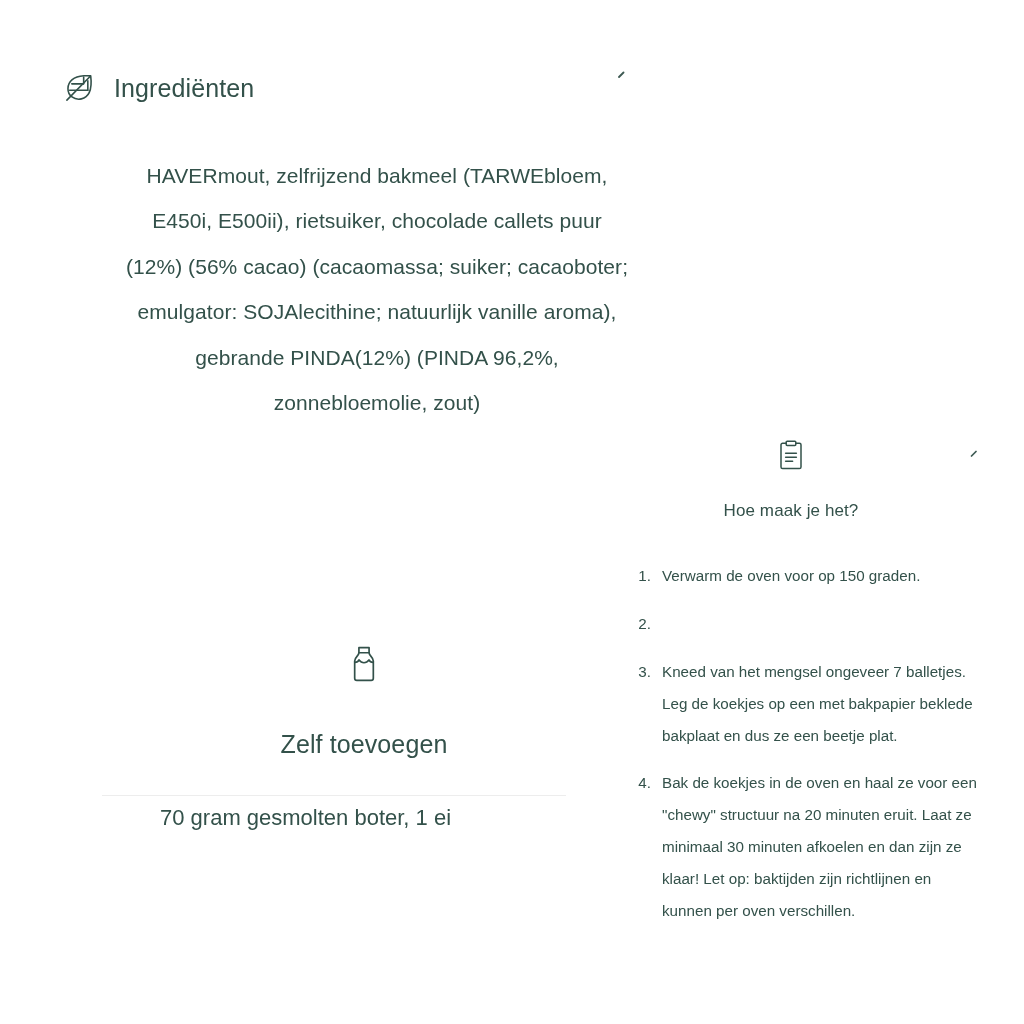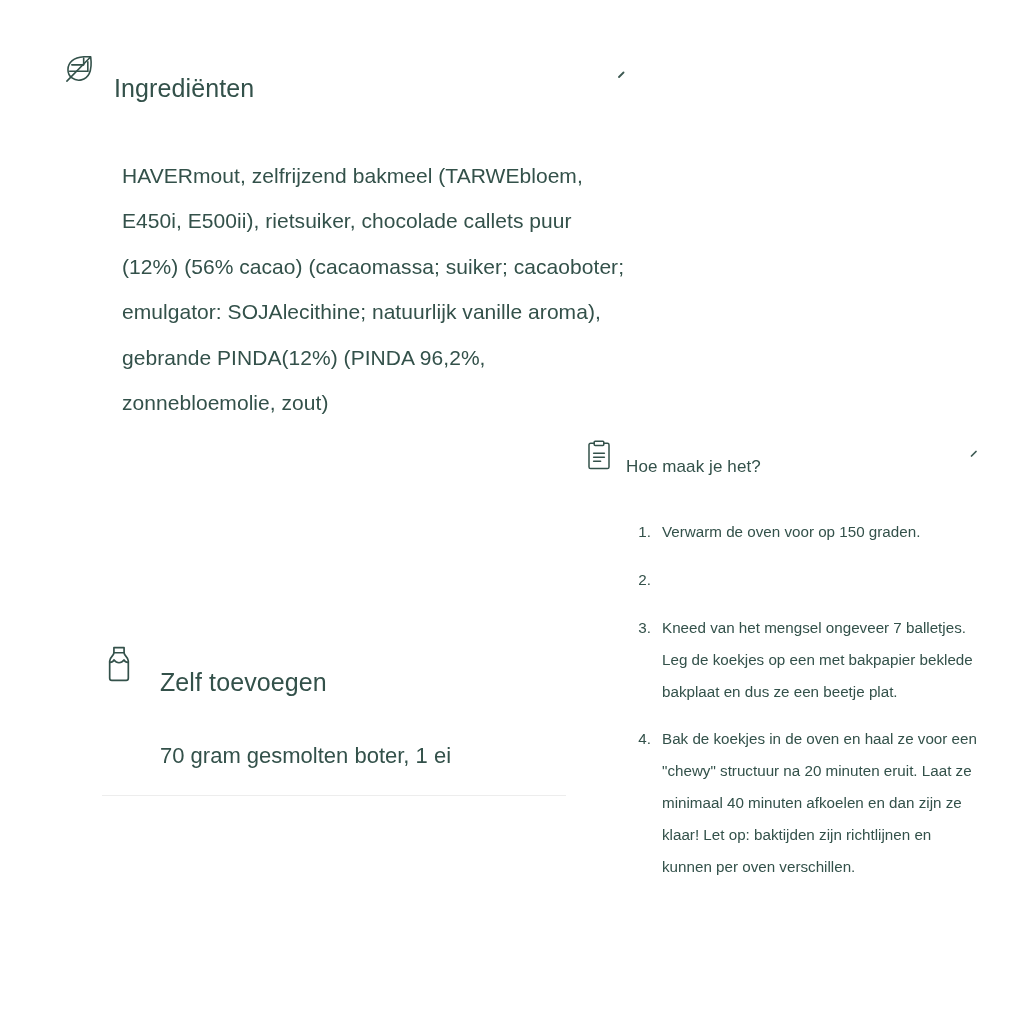--- a/index.html
+++ b/index.html
@@ -26,21 +26,21 @@
   
   .col-left {
     position: absolute;
     left: 62px;
     top: 52px;
     width: 570px;
   }
 
   .section-head {
     display: flex;
-    align-items: flex-start;
+    align-items: center;
     gap: 18px;
     position: relative;
   }
   .section-head .icon {
     flex: 0 0 auto;
     width: 34px;
     height: 34px;
     display: block;
     color: #33514a;
   }
@@ -66,30 +66,31 @@
   #ingredients-caret { left: 548px; top: 16px; }
 
   .ingredients-body {
     margin-top: 29px;
     padding-left: 60px;
     font-size: 21px;
     line-height: 45.5px;
     color: #33514a;
     max-width: 510px;
     letter-spacing: .05px;
+    text-align: center;
   }
 
   
   .col-left-2 {
     position: absolute;
     left: 104px;
     top: 646px;
     width: 520px;
   }
-  .col-left-2 .section-head { gap: 26px; }
+  .col-left-2 .section-head { gap: 26px; flex-direction: column; }
   .col-left-2 .section-head .icon { width: 30px; height: 36px; }
   .col-left-2 .head-title { font-size: 25px; }
 
   .addself-body {
     padding-left: 56px;
     font-size: 22px;
     line-height: 32px;
     color: #33514a;
   }
 
@@ -102,21 +103,21 @@
     background: #ededed;
   }
 
   
   .col-right {
     position: absolute;
     left: 586px;
     top: 440px;
     width: 410px;
   }
-  .col-right .section-head { gap: 14px; }
+  .col-right .section-head { gap: 14px; flex-direction: column; }
   .col-right .section-head .icon { width: 26px; height: 30px; }
   .col-right .head-title {
     font-size: 17px;
     letter-spacing: .1px;
   }
   #howto-caret { left: 378px; top: 7px; width: 16px; height: 16px; }
 
   .steps {
     list-style: none;
     margin: 22px 0 0 0;
@@ -214,19 +215,19 @@
         </li>
         <li class="step">
           <span class="step-num">2.</span>
         </li>
         <li class="step">
           <span class="step-num">3.</span>
           <span class="step-text">Kneed van het mengsel ongeveer 7 balletjes. Leg de koekjes op een met bakpapier beklede bakplaat en dus ze een beetje plat.</span>
         </li>
         <li class="step">
           <span class="step-num">4.</span>
-          <span class="step-text">Bak de koekjes in de oven en haal ze voor een "chewy" structuur na 20 minuten eruit. Laat ze minimaal 40 minuten afkoelen en dan zijn ze klaar! Let op: baktijden zijn richtlijnen en kunnen per oven verschillen.</span>
+          <span class="step-text">Bak de koekjes in de oven en haal ze voor een "chewy" structuur na 20 minuten eruit. Laat ze minimaal 30 minuten afkoelen en dan zijn ze klaar! Let op: baktijden zijn richtlijnen en kunnen per oven verschillen.</span>
         </li>
       </ol>
     </div>
   </section>
 
 </div>
 
 </body></html>

